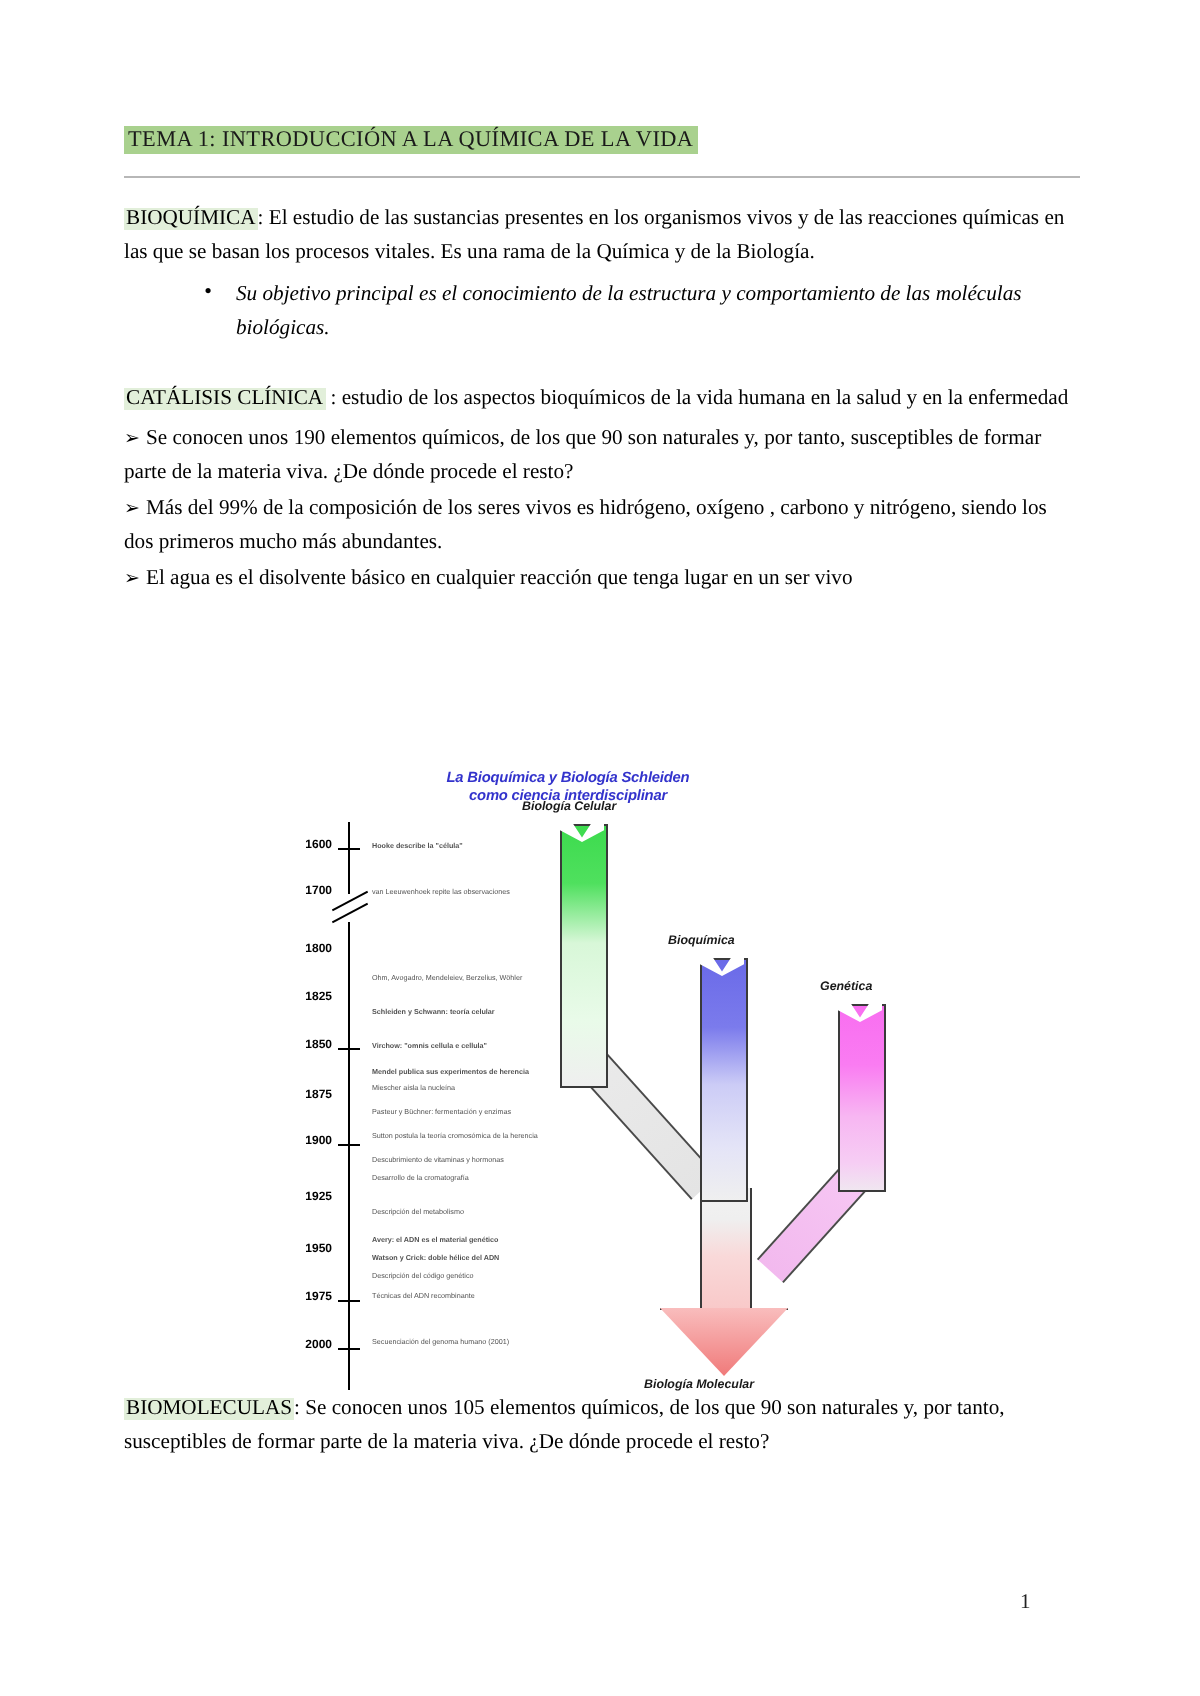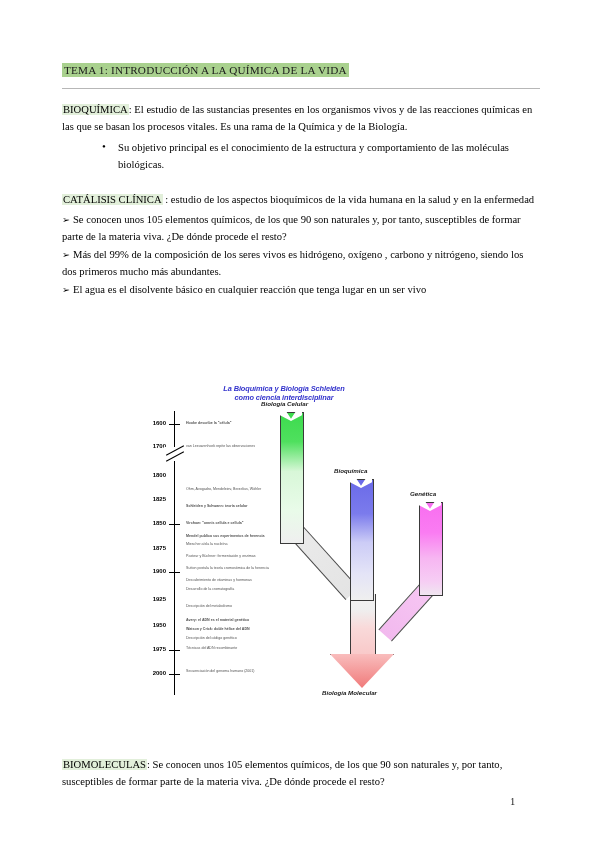--- a/index.html
+++ b/index.html
@@ -69,20 +69,21 @@
   }
   .term-hl {
     background: #e2efda;
     padding: 0 1px;
   }
 
   ul.bullets {
     margin: 4px 0 4px 0;
     padding-left: 40px;
     list-style: none;
+    font-style: italic;
   }
   ul.bullets li {
     font-size: 10.6px;
     line-height: 1.62;
     margin-bottom: 2px;
     position: relative;
     padding-left: 16px;
   }
   ul.bullets li::before {
     content: "\2022";
@@ -297,21 +298,21 @@
     <p class="para"><span class="term-hl">BIOQUÍMICA</span><span>: El estudio de las sustancias presentes en los organismos vivos y de las reacciones químicas en las que se basan los procesos vitales. Es una rama de la Química y de la Biología.</span></p>
 
     <ul class="bullets">
       <li>Su objetivo principal es el conocimiento de la estructura y comportamiento de las moléculas biológicas.</li>
     </ul>
 
     <div class="block-gap"></div>
 
     <p class="para"><span class="term-hl">CATÁLISIS CLÍNICA</span><span> : estudio de los aspectos bioquímicos de la vida humana en la salud y en la enfermedad</span></p>
 
-    <p class="arrow-para"><span class="arrow-glyph">➢</span><span>Se conocen unos 105 elementos químicos, de los que 90 son naturales y, por tanto, susceptibles de formar parte de la materia viva. ¿De dónde procede el resto?</span></p>
+    <p class="arrow-para"><span class="arrow-glyph">➢</span><span>Se conocen unos 190 elementos químicos, de los que 90 son naturales y, por tanto, susceptibles de formar parte de la materia viva. ¿De dónde procede el resto?</span></p>
 
     <p class="arrow-para"><span class="arrow-glyph">➢</span><span>Más del 99% de la composición de los seres vivos es hidrógeno, oxígeno , carbono y nitrógeno, siendo los dos primeros mucho más abundantes.</span></p>
 
     <p class="arrow-para"><span class="arrow-glyph">➢</span><span>El agua es el disolvente básico en cualquier reacción que tenga lugar en un ser vivo</span></p>
 
   </div>
 
   <div class="figure">
 
     <div class="fig-title">
@@ -389,19 +390,19 @@
         <span class="notch"></span>
       </div>
 
     <div class="arrow-label lbl-green">Biología Celular</div>
     <div class="arrow-label lbl-blue">Bioquímica</div>
     <div class="arrow-label lbl-pink">Genética</div>
     <div class="arrow-label lbl-red">Biología Molecular</div>
 
   </div>
 
-  <div class="content" style="top:756px">
+  <div class="content" style="top:696px">
     <p class="para"><span class="term-hl">BIOMOLECULAS</span><span>: Se conocen unos 105 elementos químicos, de los que 90 son naturales y, por tanto, susceptibles de formar parte de la materia viva. ¿De dónde procede el resto?</span></p>
   </div>
 
   <div class="pagenum">1</div>
 
 </div>
 
 </body></html>

